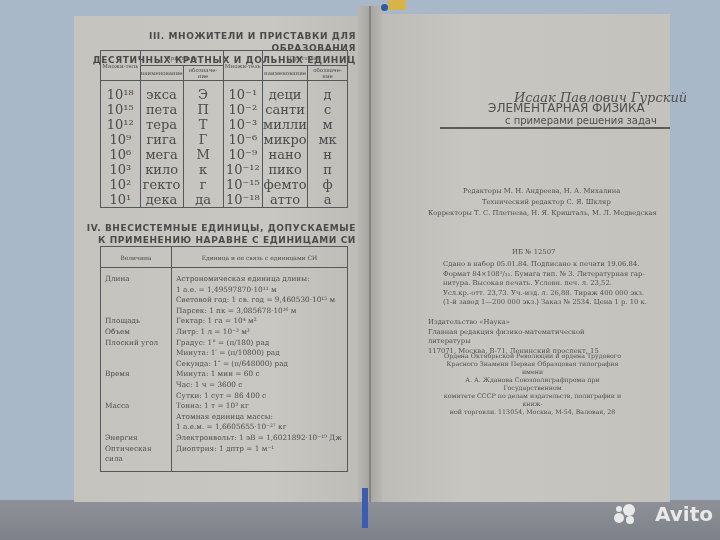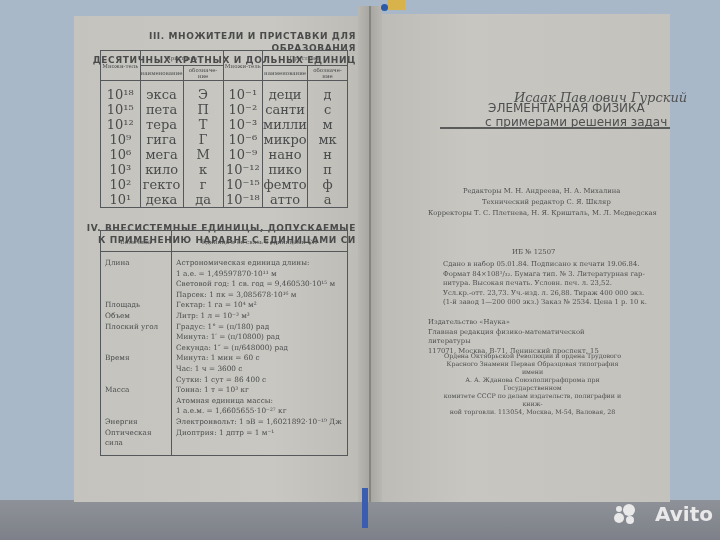--- a/index.html
+++ b/index.html
@@ -13,21 +13,21 @@
   .spine-dot{position:absolute;left:381px;top:4px;width:7px;height:7px;border-radius:50%;background:#2a5aa8;}
   .spine-blue{position:absolute;left:362px;top:488px;width:6px;height:40px;background:#3a5db0;}
   .h{font-family:"DejaVu Sans",sans-serif;font-weight:bold;font-size:9px;text-align:right;letter-spacing:0.6px;color:#4a4b4a;line-height:12px;}
   table{border-collapse:collapse;}
   .t1{position:absolute;left:100px;top:50px;width:248px;font-size:7px;}
   .t1 td,.t1 th{border-left:1px solid #55585a;border-right:1px solid #55585a;text-align:center;padding:0;}
   .t1 thead th{border:1px solid #55585a;font-weight:normal;font-size:5.5px;height:14px;}
   .t1 tbody td{height:10.5px;font-size:13px;}
   .t1 tbody tr:first-child td{padding-top:6px;}
   .t1{border:1px solid #55585a;}
-  .t2{position:absolute;left:100px;top:230px;width:248px;border:1px solid #55585a;font-size:7.3px;}
+  .t2{position:absolute;left:100px;top:246px;width:248px;border:1px solid #55585a;font-size:7.3px;}
   .t2 th{border:1px solid #55585a;font-weight:normal;font-size:6px;height:18px;}
   .t2 td{vertical-align:top;padding:0 4px;line-height:10.6px;}
   .t2 td.q{width:62px;border-right:1px solid #55585a;}
   .right-txt{position:absolute;font-size:6.8px;color:#4e4f4f;}
   .avito{position:absolute;left:614px;top:502px;display:flex;align-items:center;gap:15px;color:#e9e9ea;font-family:"DejaVu Sans",sans-serif;font-weight:bold;font-size:20px;}
   .dots{position:relative;width:26px;height:22px;}
   .dots span{position:absolute;border-radius:50%;background:#e9e9ea;}
 </style>
 </head>
 <body>
@@ -215,21 +215,21 @@
       </tr>
       <tr>
         <td class="q" style="height:6px"></td>
         <td></td>
       </tr>
     </tbody>
 </table>
 
 <div class="right-txt" style="left:490px;top:90px;font-style:italic;font-size:13px;margin-left:24px;">Исаак Павлович Гурский</div>
 <div class="right-txt" style="left:488px;top:101px;font-family:'DejaVu Sans',sans-serif;font-weight:normal;font-size:12px;text-align:right;">ЭЛЕМЕНТАРНАЯ ФИЗИКА</div>
-<div class="right-txt" style="left:485px;top:115px;font-family:'DejaVu Sans',sans-serif;font-size:12px;">с примерами решения задач</div>
+<div class="right-txt" style="left:505px;top:115px;font-family:'DejaVu Sans',sans-serif;font-size:10px;">с примерами решения задач</div>
 <div style="position:absolute;left:440px;top:127px;width:230px;height:2px;background:#5a5c5c;"></div>
 
 <div class="right-txt" style="left:463px;top:187px;">Редакторы М. Н. Андреева, Н. А. Михалина</div>
 <div class="right-txt" style="left:482px;top:198px;">Технический редактор С. Я. Шкляр</div>
 <div class="right-txt" style="left:428px;top:209px;">Корректоры Т. С. Плетнева, Н. Я. Кришталь, М. Л. Медведская</div>
 
 <div class="right-txt" style="left:512px;top:248px;">ИБ № 12507</div>
 <div class="right-txt" id="printinfo" style="left:443px;top:260px;line-height:9.6px;">
     <div>Сдано в набор 05.01.84. Подписано к печати 19.06.84.</div>
     <div>Формат 84×108¹/₃₂. Бумага тип. № 3. Литературная гар-</div>

